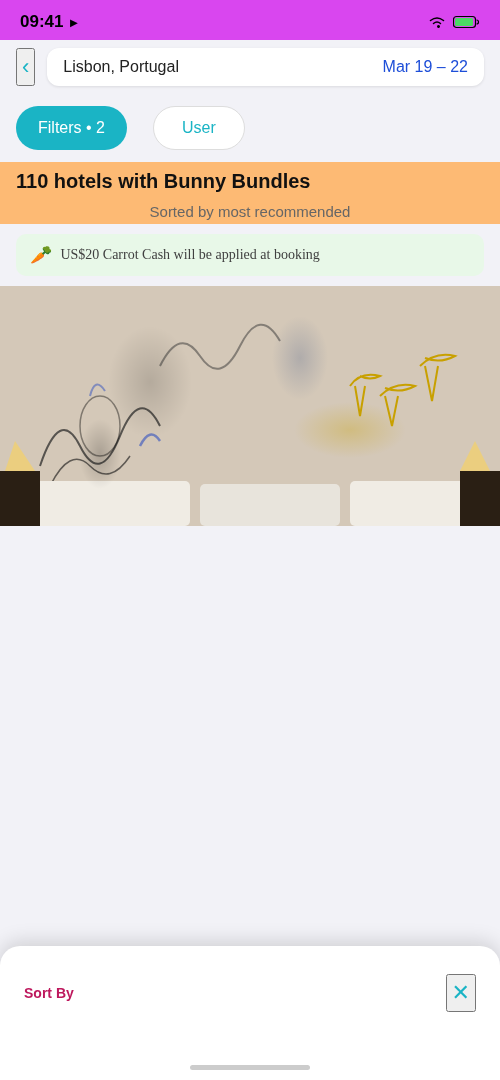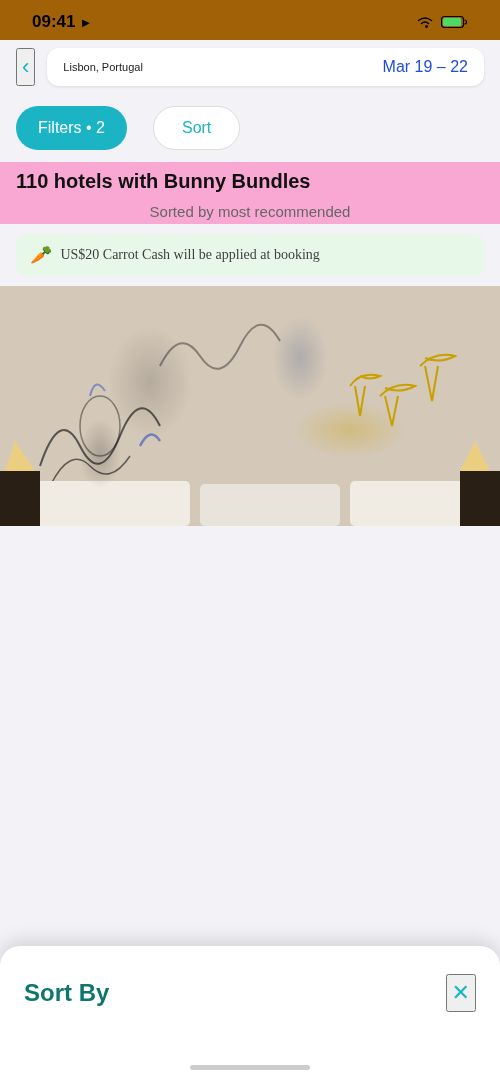--- a/index.html
+++ b/index.html
@@ -11,22 +11,22 @@
       background: #f2f2f7;
       position: relative;
       overflow: hidden;
     }
 
     
     .status-bar {
       display: flex;
       justify-content: space-between;
       align-items: center;
-      padding: 12px 32px 8px;
-      background: #a16207;
+      padding: 12px 20px 8px;
+      background: #d946ef;
     }
     .status-time {
       font-size: 17px;
       font-weight: 600;
       color: #000;
       display: flex;
       align-items: center;
       gap: 4px;
     }
     .status-icons {
@@ -54,21 +54,21 @@
       flex: 1;
       background: #fff;
       border-radius: 12px;
       padding: 10px 16px;
       display: flex;
       justify-content: space-between;
       align-items: center;
       box-shadow: 0 1px 3px rgba(0,0,0,0.1);
     }
     .location-text {
-      font-size: 11px;
+      font-size: 16px;
       color: #222;
       font-weight: 400;
     }
     .date-text {
       font-size: 16px;
       color: #1d4ed8;
     }
 
     
     .filter-row {
@@ -94,21 +94,21 @@
       border-radius: 22px;
       padding: 12px 28px;
       font-size: 16px;
       font-weight: 400;
       cursor: pointer;
     }
 
     
     .results-header {
       padding: 8px 16px 4px;
-      background: #f9a8d4;
+      background: #fdba74;
     }
     .results-title {
       font-size: 20px;
       font-weight: 700;
       color: #111;
     }
     .results-subtitle {
       font-size: 15px;
       color: #666;
       margin-top: 10px;
@@ -179,23 +179,23 @@
       padding: 28px 24px 40px;
       box-shadow: 0 -4px 20px rgba(0,0,0,0.15);
     }
     .sheet-header {
       display: flex;
       justify-content: space-between;
       align-items: center;
       margin-bottom: 28px;
     }
     .sheet-title {
-      font-size: 24px;
+      font-size: 14px;
       font-weight: 700;
-      color: #0f766e;
+      color: #be185d;
     }
     .close-btn {
       color: #1ab4c5;
       font-size: 22px;
       cursor: pointer;
       padding: 4px;
       font-weight: 400;
     }
 
     
@@ -257,21 +257,21 @@
 <div class="search-bar">
   <button class="back-btn">‹</button>
   <div class="search-location-box">
     <span class="location-text">Lisbon, Portugal</span>
     <span class="date-text">Mar 19 – 22</span>
   </div>
 </div>
 
 <div class="filter-row">
   <button class="btn-filter-active">Filters • 2</button>
-  <button class="btn-filter">Sort</button>
+  <button class="btn-filter">User</button>
 </div>
 
 <div class="results-header">
   <div class="results-title">110 hotels with Bunny Bundles</div>
   <div class="results-subtitle">Sorted by most recommended</div>
 </div>
 
 <div class="carrot-banner">
   <span class="carrot-icon">🥕</span>
   <span class="carrot-text">US$20 Carrot Cash will be applied at booking</span>

